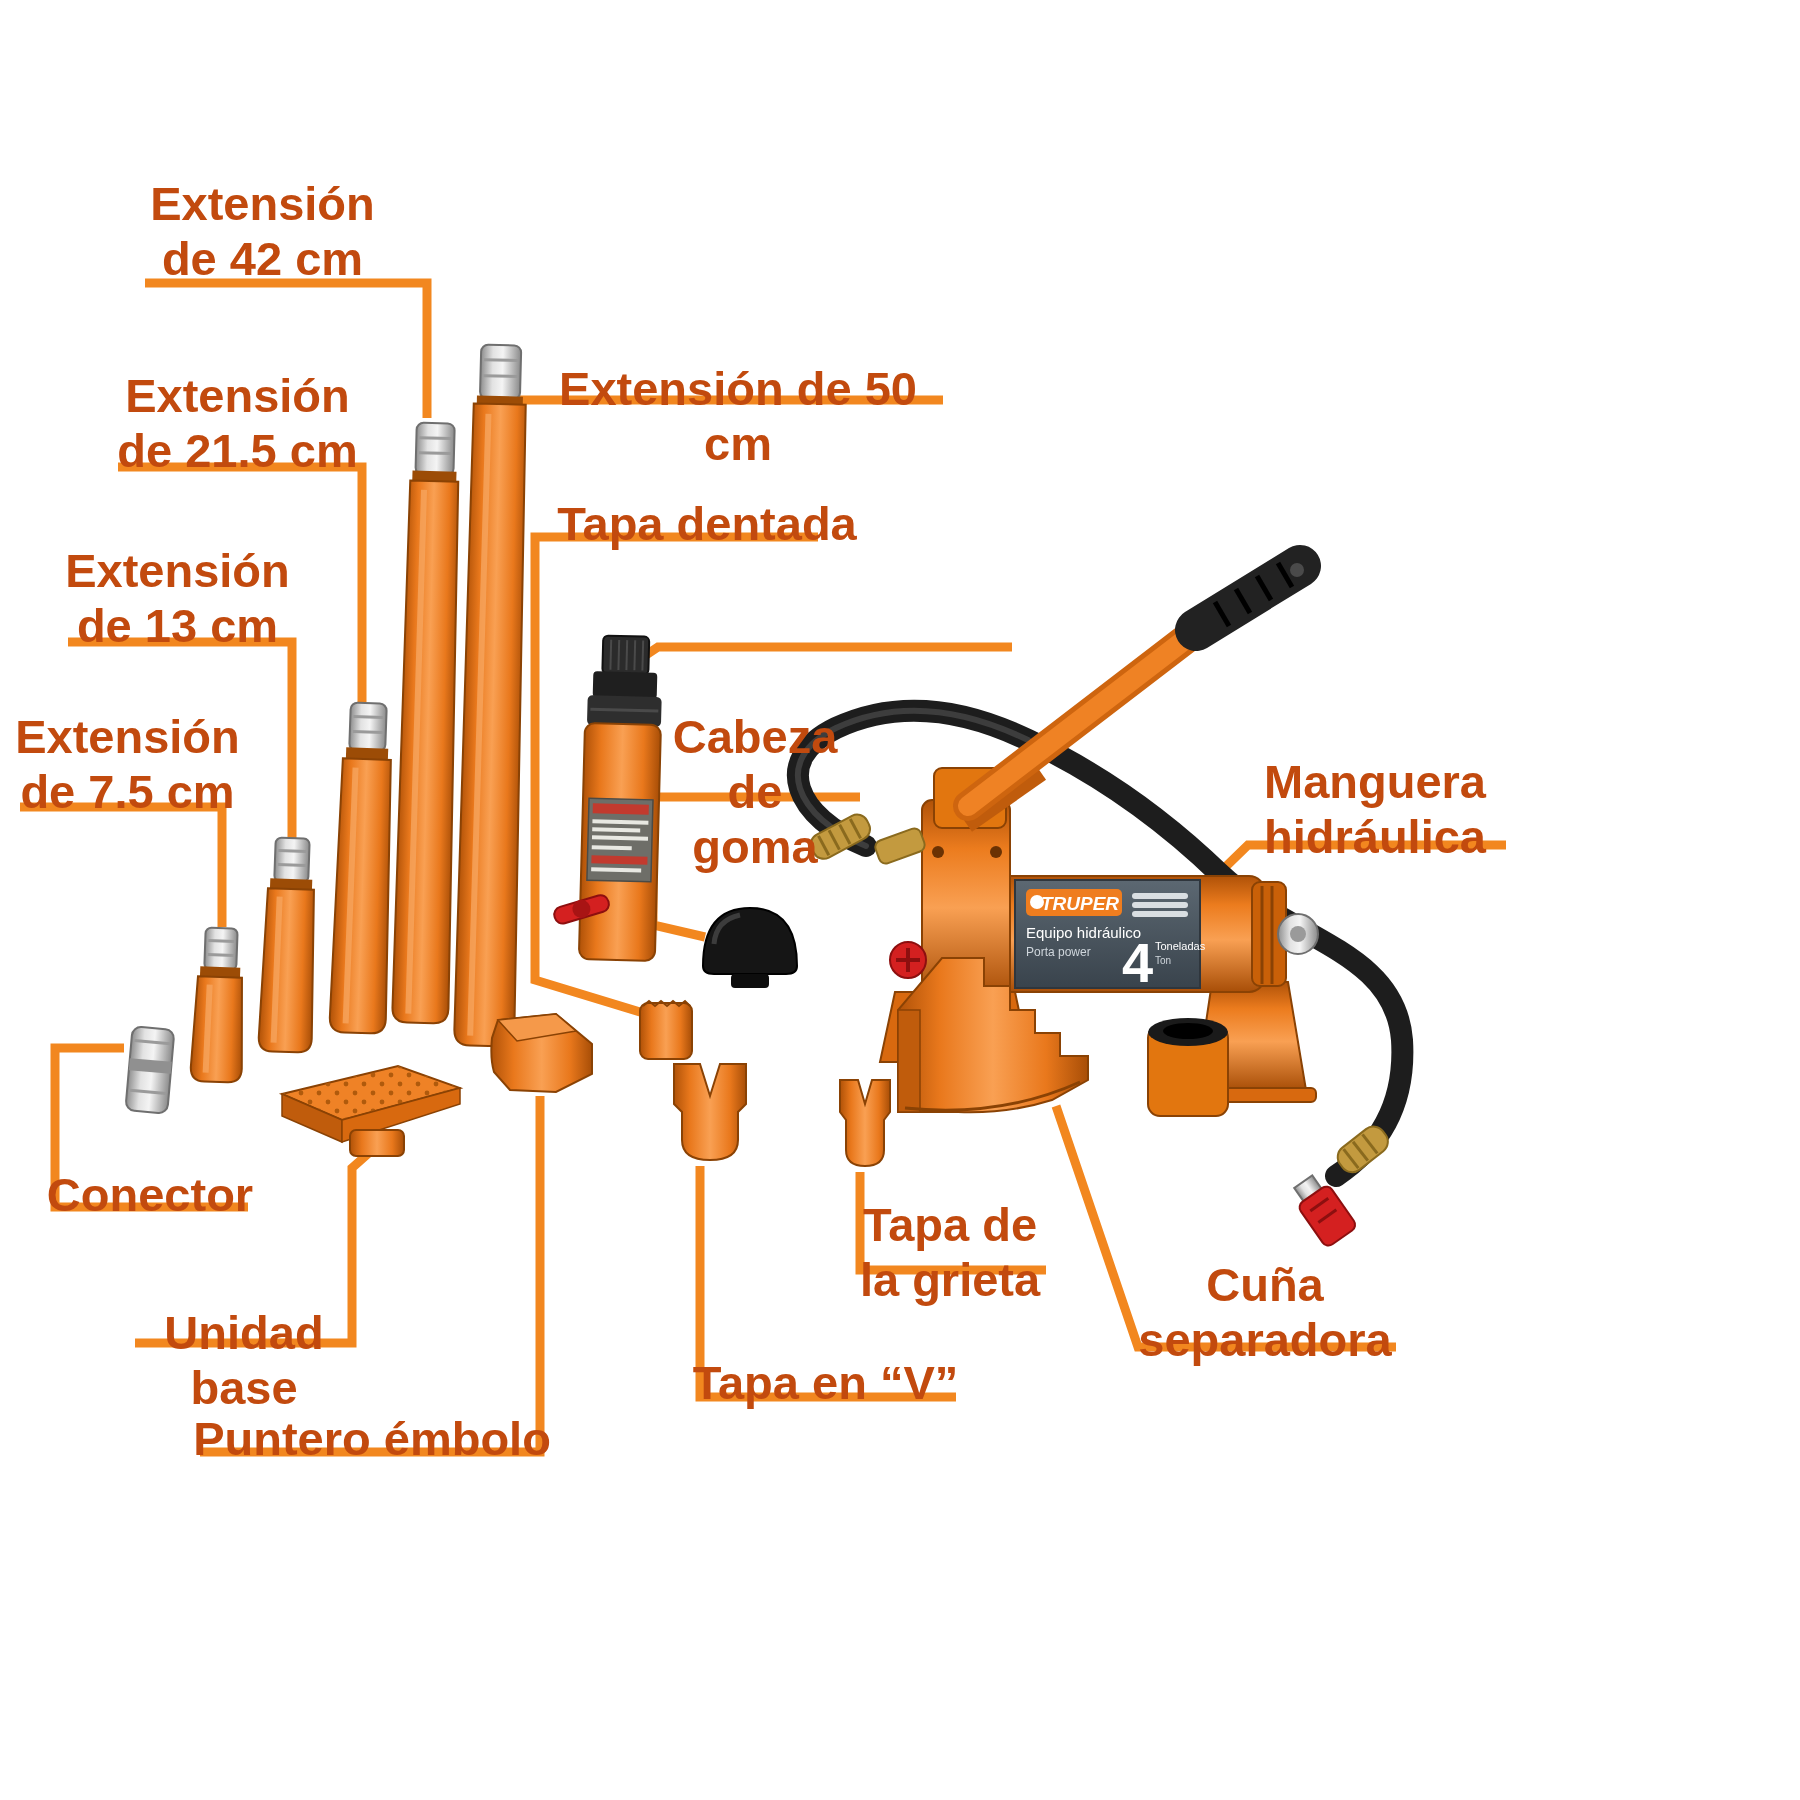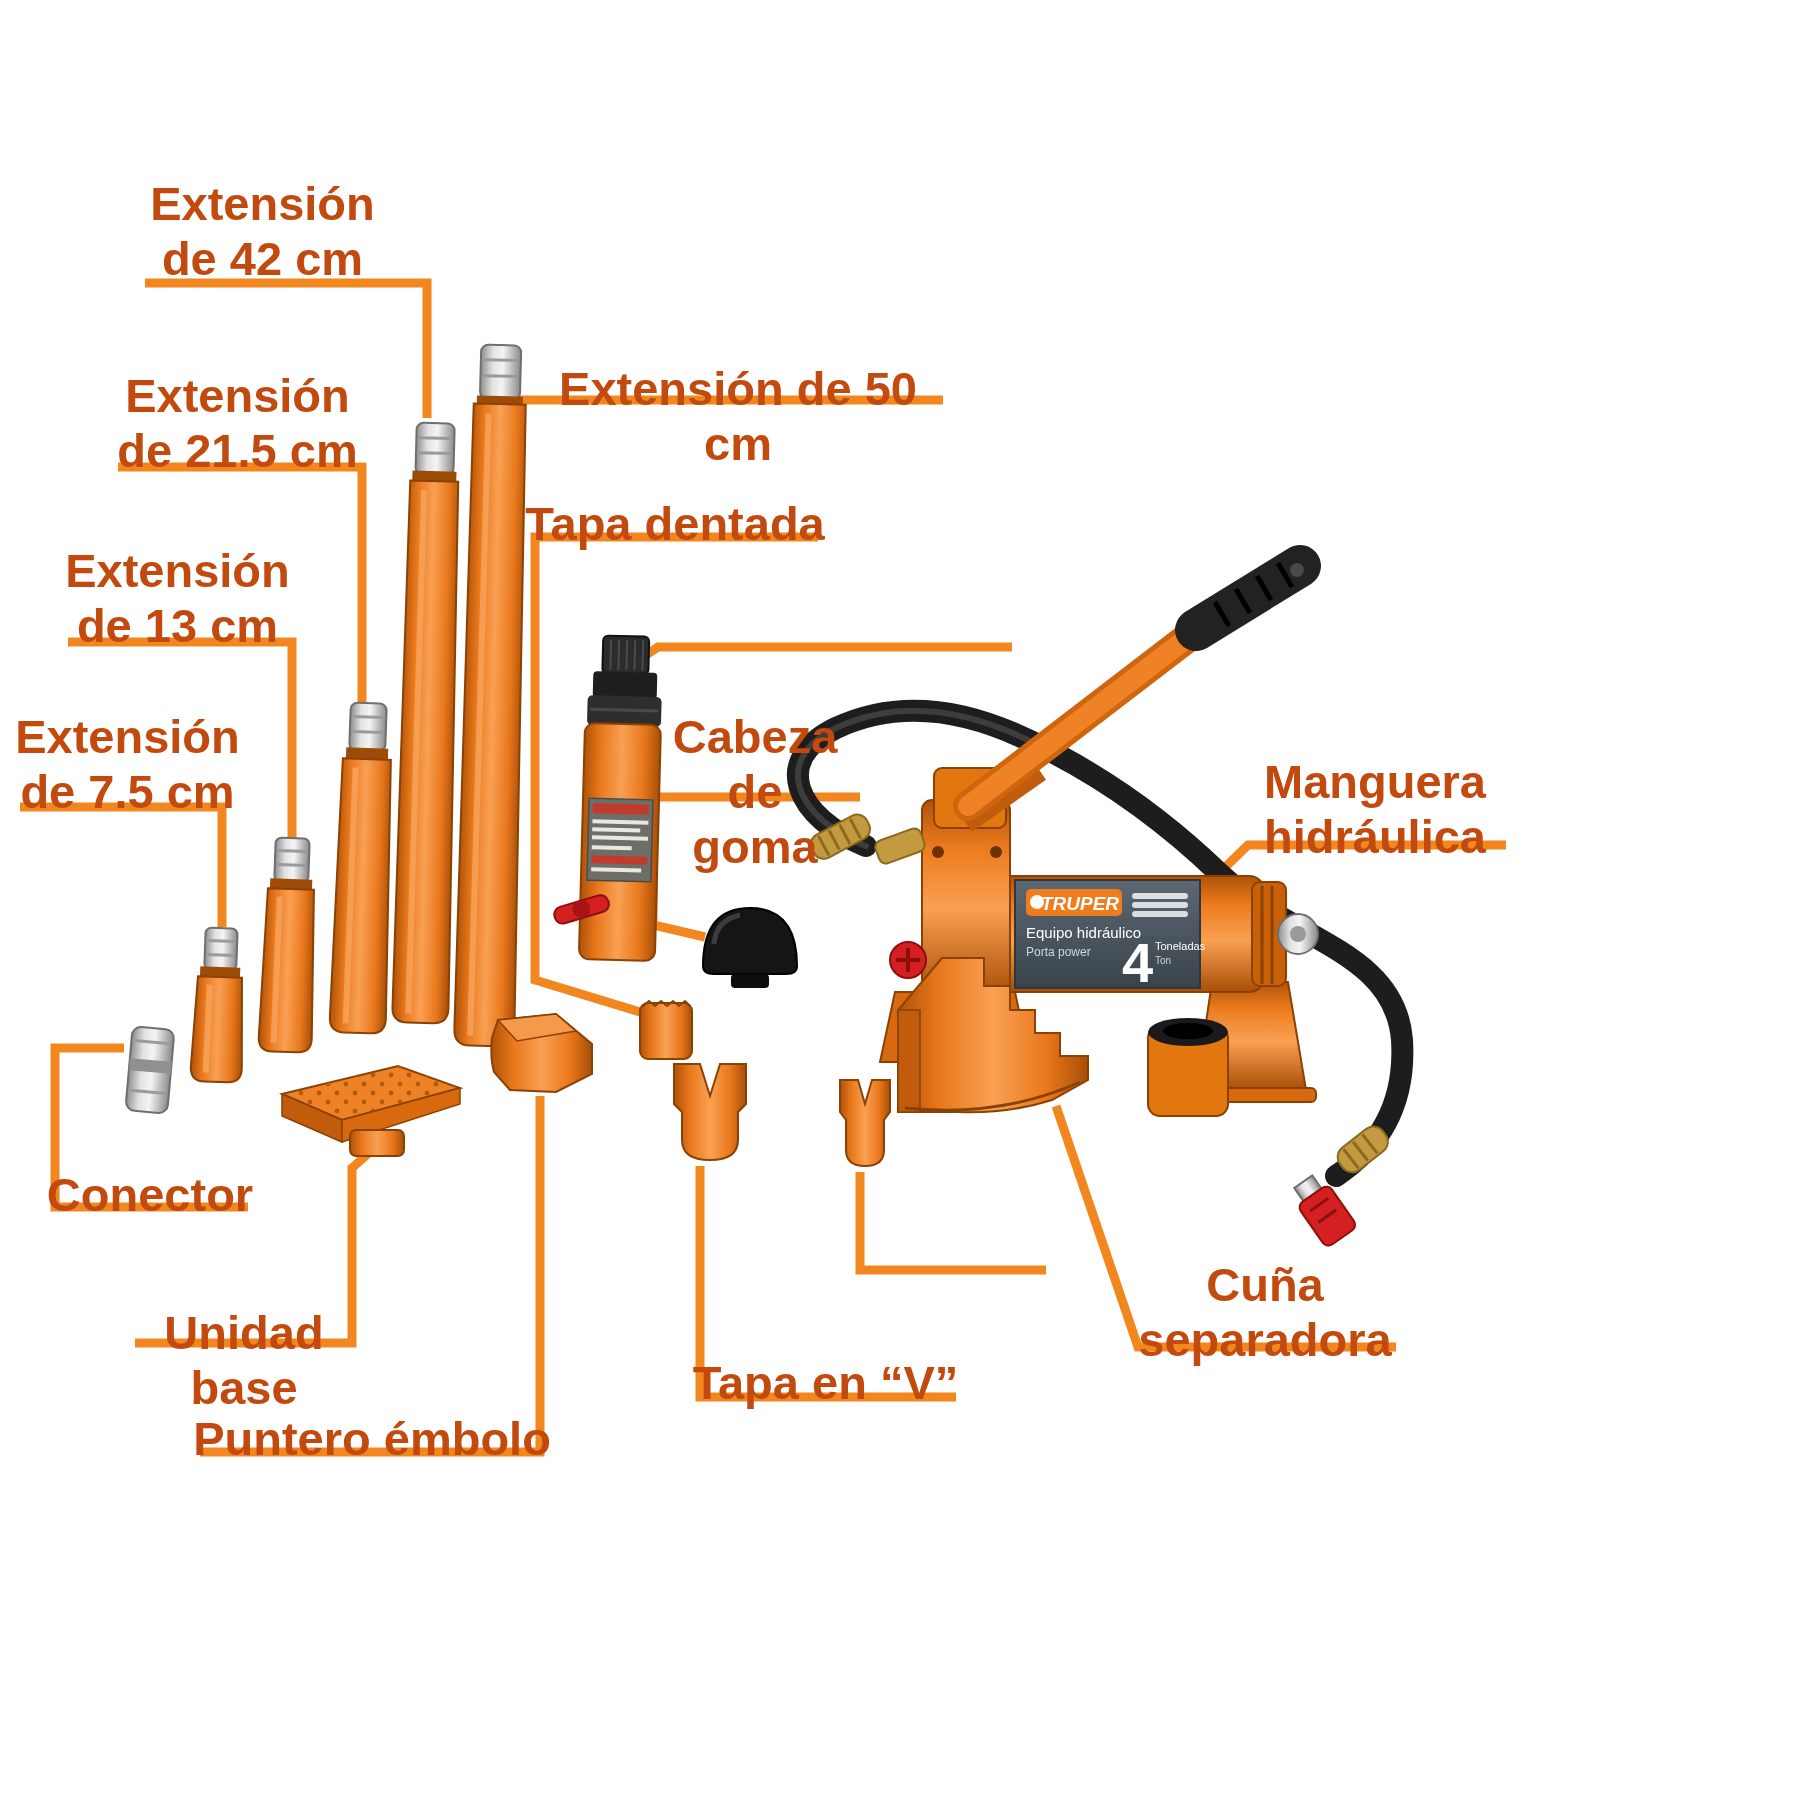--- a/index.html
+++ b/index.html
@@ -283,25 +283,27 @@
 
 <div class="label" style="left:120px;top:157px;width:285px;">Extensión
 de 42 cm</div>
 <div class="label" style="left:100px;top:349px;width:275px;">Extensión
 de 21.5 cm</div>
 <div class="label" style="left:50px;top:524px;width:255px;">Extensión
 de 13 cm</div>
 <div class="label" style="left:5px;top:690px;width:245px;">Extensión
 de 7.5 cm</div>
 <div class="label" style="left:528px;top:342px;width:420px;">Extensión de 50 cm</div>
-<div class="label" style="left:525px;top:477px;width:300px;">Tapa dentada</div>
+<div class="label" style="left:525px;top:477px;width:300px;padding-left:32px;">Tapa dentada</div>
 <div class="label" style="left:640px;top:690px;width:230px;">Cabeza de
 goma</div>
 <div class="label" style="left:1235px;top:735px;width:280px;">Manguera
 hidráulica</div>
 <div class="label" style="left:45px;top:1148px;width:210px;">Conector</div>
 <div class="label" style="left:128px;top:1286px;width:232px;">Unidad base</div>
 <div class="label" style="left:192px;top:1392px;width:360px;">Puntero émbolo</div>
 <div class="label" style="left:688px;top:1336px;width:275px;">Tapa en “V”</div>
+<div class="label" style="left:845px;top:1178px;width:210px;">Tapa de
+la grieta</div>
 <div class="label" style="left:1125px;top:1238px;width:280px;">Cuña
 separadora</div>
 
 </div>
 
 </body></html>

